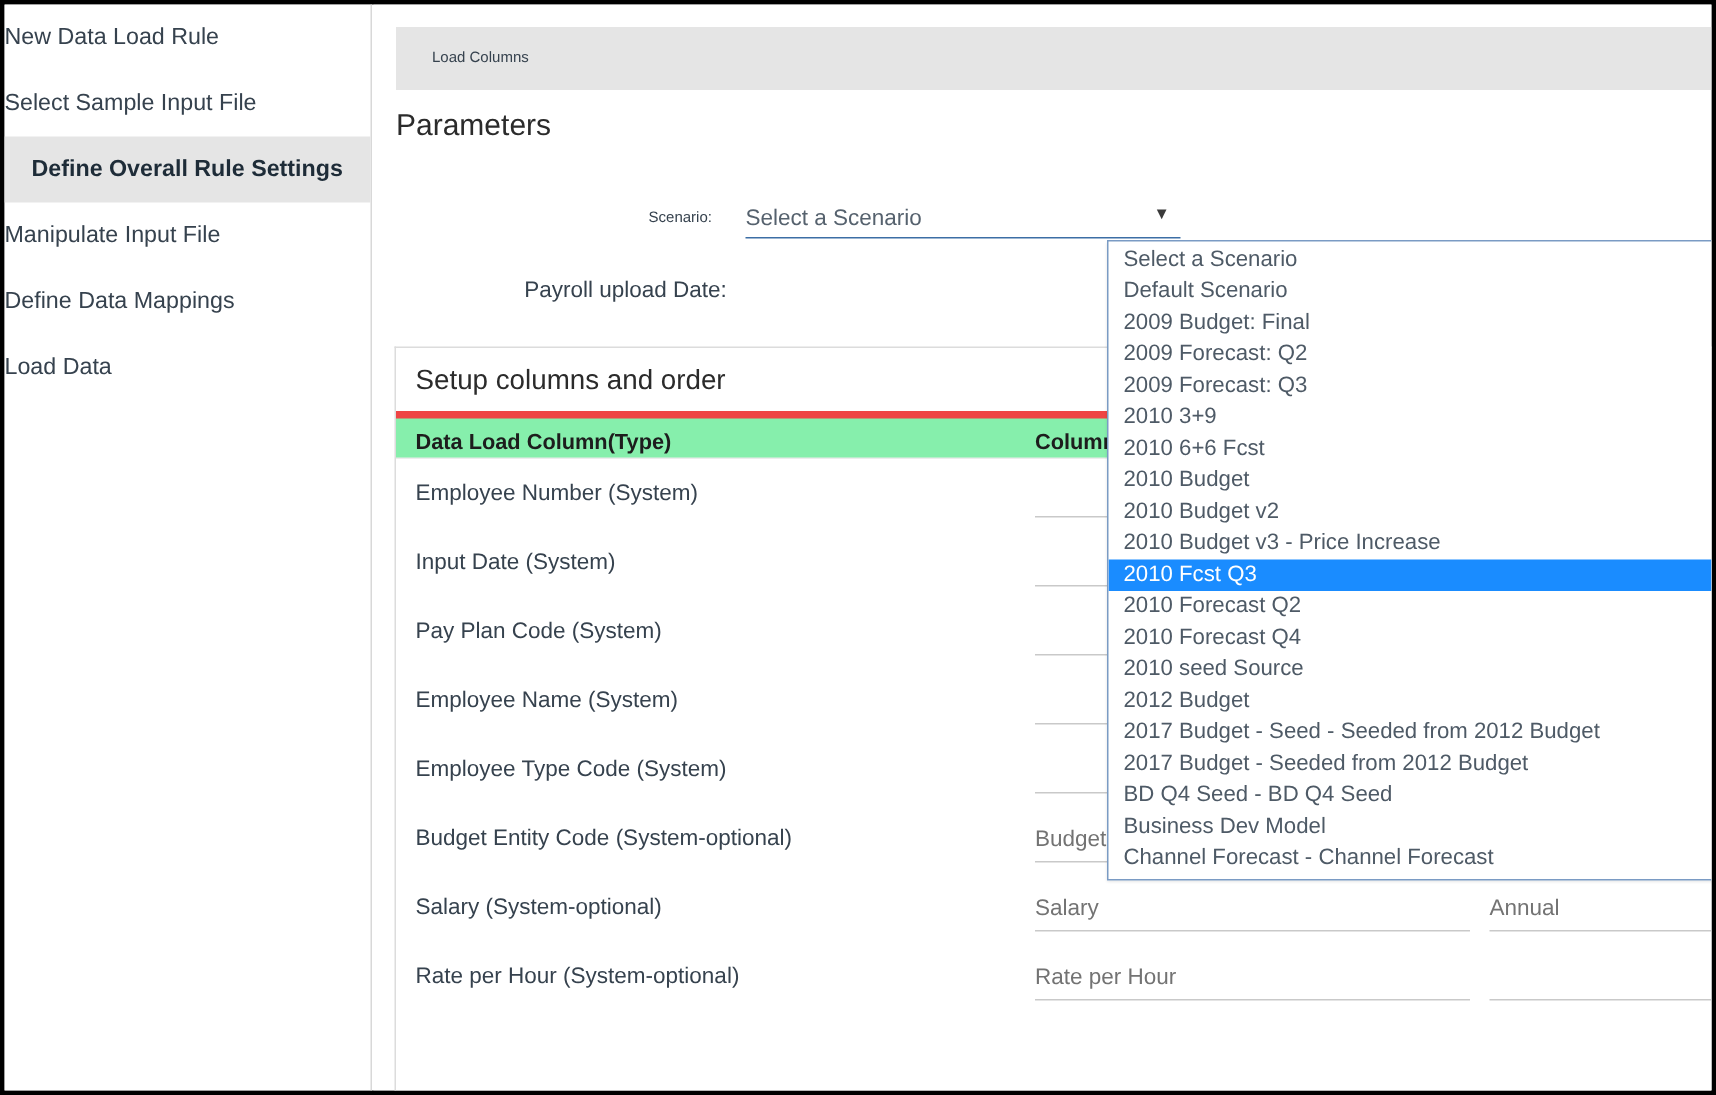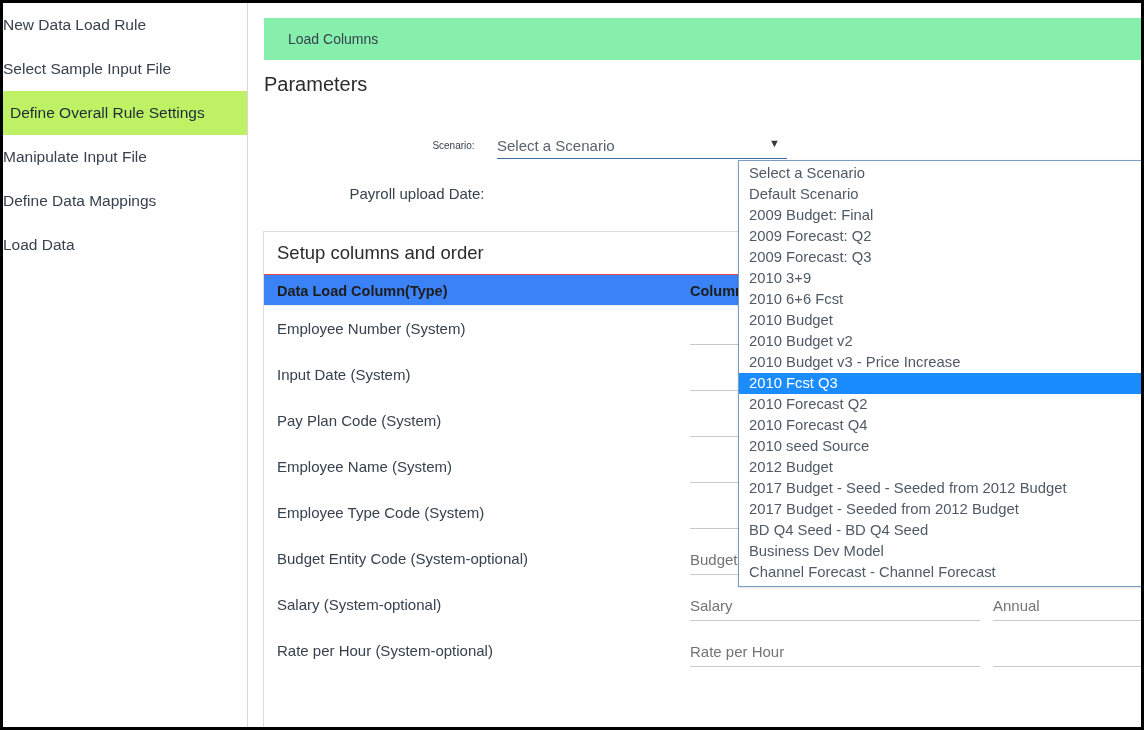--- a/index.html
+++ b/index.html
@@ -36,47 +36,47 @@
   .nav-item {
     height: 44px;
     line-height: 44px;
     font-size: 15.5px;
     color: #36424e;
     white-space: nowrap;
     cursor: pointer;
   }
 
   .nav-item.active {
-    background: #bef264;
-    font-weight: normal;
+    background: #e5e5e5;
+    font-weight: bold;
     color: #1e2c38;
-    padding-left: 7px;
+    padding-left: 18px;
   }
 
   
   #main {
     position: absolute;
     left: 246px;
     top: 0;
     right: 0;
     height: 724px;
     background: #ffffff;
     overflow: hidden;
   }
 
   #load-columns-bar {
     position: absolute;
     left: 15px;
     top: 15px;
     right: 0;
     height: 42px;
-    background: #86efac;
+    background: #e5e5e5;
     line-height: 42px;
     padding-left: 24px;
-    font-size: 14px;
+    font-size: 10px;
     color: #36424e;
   }
 
   #parameters-title {
     position: absolute;
     left: 15px;
     top: 70px;
     font-size: 20px;
     color: #2b2b2b;
     font-weight: normal;
@@ -148,22 +148,22 @@
   #panel-caption {
     height: 42px;
     line-height: 42px;
     padding-left: 13px;
     font-size: 18.5px;
     color: #2b2b2b;
   }
 
   #head-row {
     height: 32px;
-    background: #3b82f6;
-    border-top: 1px solid #ef4444;
+    background: #86efac;
+    border-top: 5px solid #ef4444;
     border-bottom: 1px solid #ececec;
     position: relative;
   }
   .head-cell {
     position: absolute;
     top: 0;
     line-height: 32px;
     font-size: 14.5px;
     font-weight: bold;
     color: #1d1d1d;

